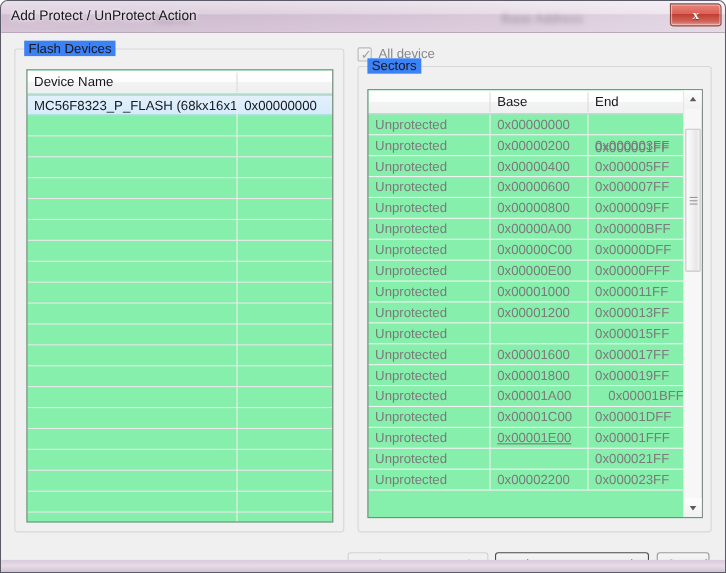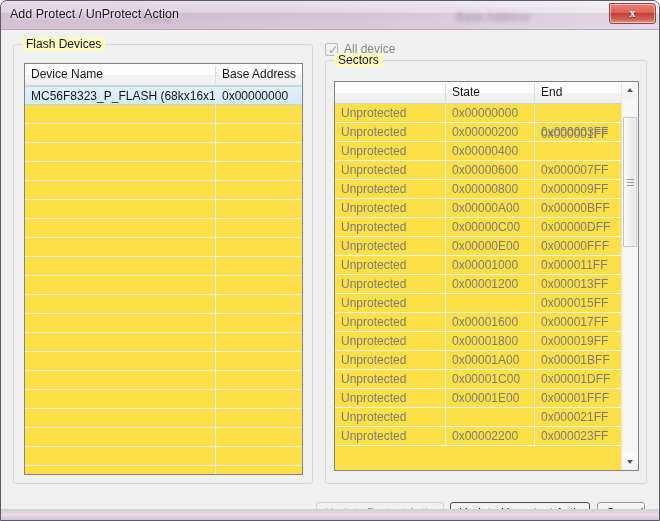--- a/index.html
+++ b/index.html
@@ -122,21 +122,21 @@
   .groupbox {
     position: absolute;
     box-sizing: border-box;
     border: 1px solid #d7d7d7;
     border-radius: 3px;
   }
   .group-title {
     position: absolute;
     top: -8px;
     left: 8px;
-    background: #fef9c3;
+    background: #3b82f6;
     padding: 0 4px;
     font-size: 12px;
     color: #16161c;
     white-space: nowrap;
   }
 
   #grp-flash {
     left: 12px;
     top: 14px;
     width: 300px;
@@ -146,21 +146,21 @@
     left: 324px;
     top: 30px;
     width: 322px;
     height: 424px;
   }
 
   
   .listctl {
     position: absolute;
     box-sizing: border-box;
-    background: #fde047;
+    background: #86efac;
     border: 1px solid #848484;
     overflow: hidden;
   }
   .lheader {
     position: absolute;
     left: 0; top: 0;
     height: 22px;
     background: linear-gradient(to bottom, #ffffff 0%, #fdfdfd 50%, #f3f3f3 51%, #eef0f2 100%);
     border-bottom: 1px solid #d2d2d2;
     box-sizing: border-box;
@@ -373,21 +373,20 @@
 
   <div id="client">
 
     <div class="groupbox" id="grp-flash">
       <div class="group-title">Flash Devices</div>
 
       <div class="listctl" id="flashlist">
         <div class="lheader">
           <div class="hcell" style="left:0px;width:190px;">Device Name</div>
           <div class="hsep" style="left:190px;"></div>
-          <div class="hcell" style="left:191px;width:86px;">Base Address</div>
         </div>
         <div class="rowsarea" id="flashrows">
             <div class="lrow row-selected">
               <div class="lcell lcell-dark" style="left: 0px; width: 190px;">MC56F8323_P_FLASH (68kx16x1)</div>
               <div class="colsep" style="left: 190px; top: 0px; height: 19px;"></div>
               <div class="lcell lcell-dark" style="left: 191px; width: 86px;">0x00000000</div>
             </div>
             <div class="lrow">
               <div class="lcell lcell-dark" style="left: 0px; width: 190px;"></div>
               <div class="colsep" style="left: 190px; top: 0px; height: 19px;"></div>
@@ -498,21 +497,21 @@
       </div>
       <div id="allDeviceLabel">All device</div>
     </div>
 
     <div class="groupbox" id="grp-sectors">
       <div class="group-title">Sectors</div>
 
       <div class="listctl" id="sectorlist">
         <div class="lheader" style="width:288px;">
           <div class="hsep" style="left:110px;"></div>
-          <div class="hcell" style="left:111px;width:88px;">State</div>
+          <div class="hcell" style="left:111px;width:88px;">Base</div>
           <div class="hsep" style="left:199px;"></div>
           <div class="hcell" style="left:200px;width:88px;">End</div>
         </div>
 
         <div class="rowsarea" style="right:17px;" id="sectorrows">
             <div class="lrow" style="border-bottom: 1px solid rgb(242, 242, 242);">
               <div class="lcell lcell-gray" style="left: 0px; width: 110px;">Unprotected</div>
               <div class="colsep" style="left: 110px; top: 0px; height: 19px;"></div>
               <div class="lcell lcell-gray" style="left: 111px; width: 88px;">0x00000000</div>
               <div class="colsep" style="left: 199px; top: 0px; height: 19px;"></div>
@@ -523,20 +522,21 @@
               <div class="colsep" style="left: 110px; top: 0px; height: 19px;"></div>
               <div class="lcell lcell-gray" style="left: 111px; width: 88px;">0x00000200</div>
               <div class="colsep" style="left: 199px; top: 0px; height: 19px;"></div>
               <div class="lcell lcell-gray" style="left: 200px; width: 88px;">0x000003FF</div>
             </div>
             <div class="lrow" style="border-bottom: 1px solid rgb(242, 242, 242);">
               <div class="lcell lcell-gray" style="left: 0px; width: 110px;">Unprotected</div>
               <div class="colsep" style="left: 110px; top: 0px; height: 19px;"></div>
               <div class="lcell lcell-gray" style="left: 111px; width: 88px;">0x00000400</div>
               <div class="colsep" style="left: 199px; top: 0px; height: 19px;"></div>
+              <div class="lcell lcell-gray" style="left: 200px; width: 88px;">0x000005FF</div>
             </div>
             <div class="lrow" style="border-bottom: 1px solid rgb(242, 242, 242);">
               <div class="lcell lcell-gray" style="left: 0px; width: 110px;">Unprotected</div>
               <div class="colsep" style="left: 110px; top: 0px; height: 19px;"></div>
               <div class="lcell lcell-gray" style="left: 111px; width: 88px;">0x00000600</div>
               <div class="colsep" style="left: 199px; top: 0px; height: 19px;"></div>
               <div class="lcell lcell-gray" style="left: 200px; width: 88px;">0x000007FF</div>
             </div>
             <div class="lrow" style="border-bottom: 1px solid rgb(242, 242, 242);">
               <div class="lcell lcell-gray" style="left: 0px; width: 110px;">Unprotected</div>
@@ -598,33 +598,33 @@
               <div class="colsep" style="left: 110px; top: 0px; height: 19px;"></div>
               <div class="lcell lcell-gray" style="left: 111px; width: 88px;">0x00001800</div>
               <div class="colsep" style="left: 199px; top: 0px; height: 19px;"></div>
               <div class="lcell lcell-gray" style="left: 200px; width: 88px;">0x000019FF</div>
             </div>
             <div class="lrow" style="border-bottom: 1px solid rgb(242, 242, 242);">
               <div class="lcell lcell-gray" style="left: 0px; width: 110px;">Unprotected</div>
               <div class="colsep" style="left: 110px; top: 0px; height: 19px;"></div>
               <div class="lcell lcell-gray" style="left: 111px; width: 88px;">0x00001A00</div>
               <div class="colsep" style="left: 199px; top: 0px; height: 19px;"></div>
-              <div class="lcell lcell-gray" style="left: 200px; width: 88px;">0x00001BFF</div>
+              <div class="lcell lcell-gray" style="left: 212px; width: 88px;">0x00001BFF</div>
             </div>
             <div class="lrow" style="border-bottom: 1px solid rgb(242, 242, 242);">
               <div class="lcell lcell-gray" style="left: 0px; width: 110px;">Unprotected</div>
               <div class="colsep" style="left: 110px; top: 0px; height: 19px;"></div>
               <div class="lcell lcell-gray" style="left: 111px; width: 88px;">0x00001C00</div>
               <div class="colsep" style="left: 199px; top: 0px; height: 19px;"></div>
               <div class="lcell lcell-gray" style="left: 200px; width: 88px;">0x00001DFF</div>
             </div>
             <div class="lrow" style="border-bottom: 1px solid rgb(242, 242, 242);">
               <div class="lcell lcell-gray" style="left: 0px; width: 110px;">Unprotected</div>
               <div class="colsep" style="left: 110px; top: 0px; height: 19px;"></div>
-              <div class="lcell lcell-gray" style="left: 111px; width: 88px;">0x00001E00</div>
+              <div class="lcell lcell-gray" style="left: 111px; width: 88px; text-decoration: underline;">0x00001E00</div>
               <div class="colsep" style="left: 199px; top: 0px; height: 19px;"></div>
               <div class="lcell lcell-gray" style="left: 200px; width: 88px;">0x00001FFF</div>
             </div>
             <div class="lrow" style="border-bottom: 1px solid rgb(242, 242, 242);">
               <div class="lcell lcell-gray" style="left: 0px; width: 110px;">Unprotected</div>
               <div class="colsep" style="left: 110px; top: 0px; height: 19px;"></div>
               <div class="colsep" style="left: 199px; top: 0px; height: 19px;"></div>
               <div class="lcell lcell-gray" style="left: 200px; width: 88px;">0x000021FF</div>
             </div>
             <div class="lrow" style="border-bottom: 1px solid rgb(242, 242, 242);">

